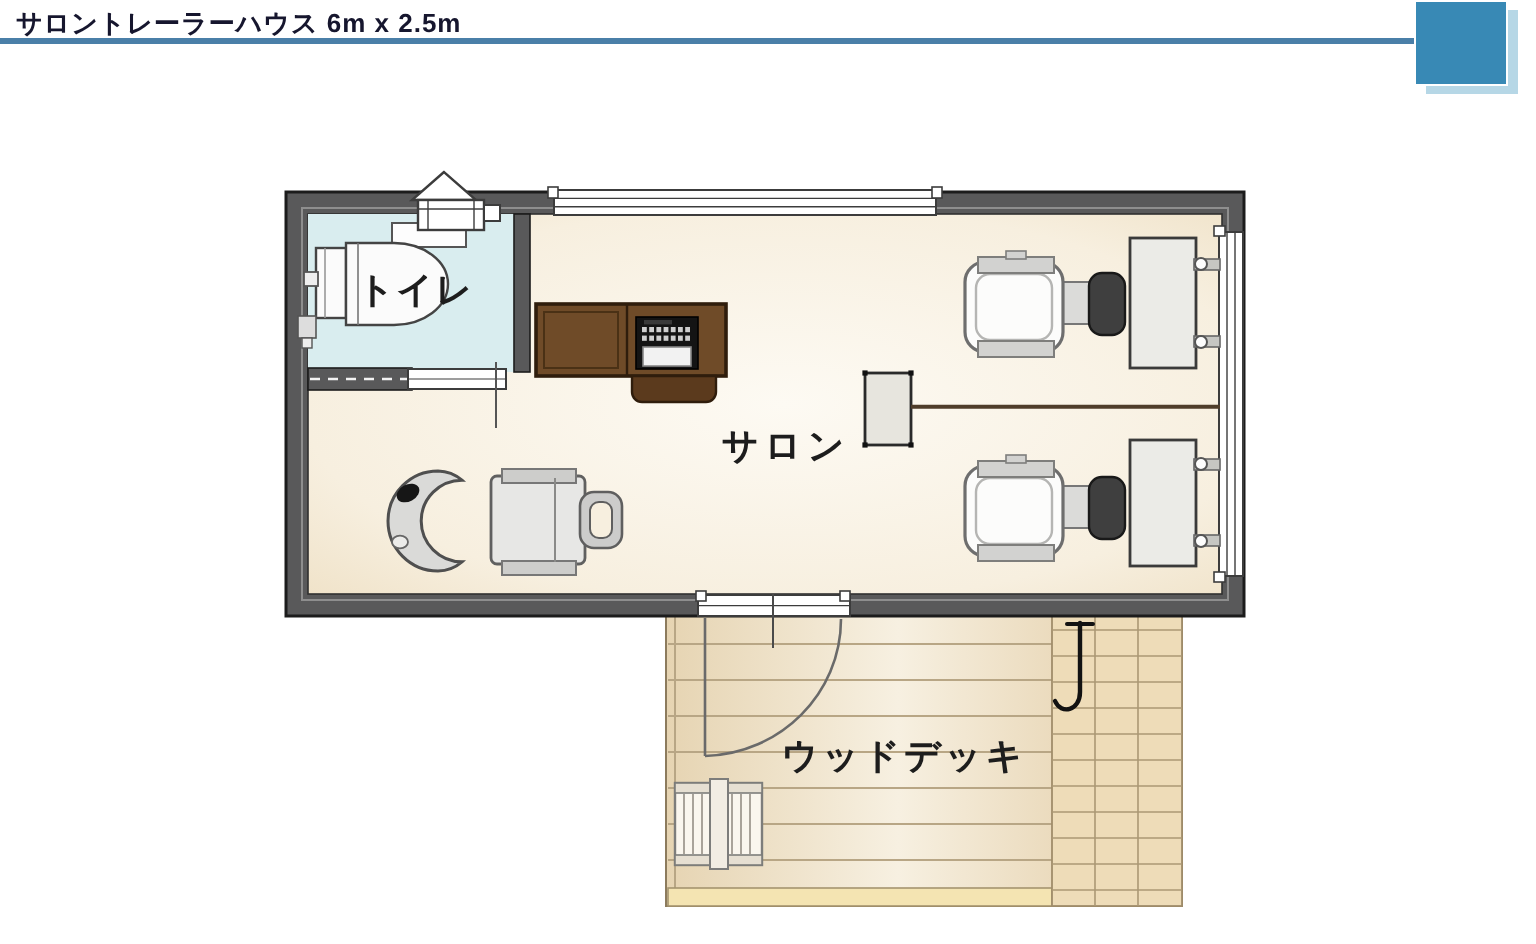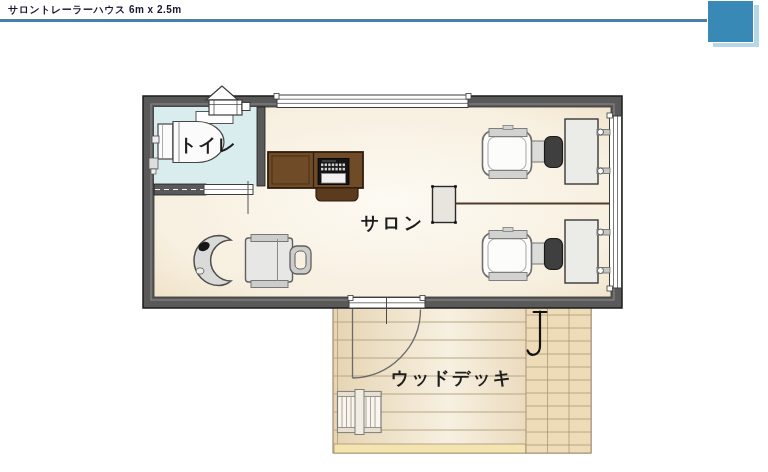--- a/index.html
+++ b/index.html
@@ -1,19 +1,19 @@
 <!DOCTYPE html>
 <html><head>
 <meta charset="utf-8">
 <style>
   html,body{margin:0;padding:0;}
   body{width:768px;height:472px;background:#ffffff;position:relative;overflow:hidden;
        font-family:"Liberation Sans","DejaVu Sans",sans-serif;}
   .stage{position:absolute;inset:0;width:768px;height:472px;}
-  .title{position:absolute;left:8px;top:3px;font-size:10px;font-weight:bold;
+  .title{position:absolute;left:8px;top:3px;font-size:13px;font-weight:bold;
          color:#16162e;letter-spacing:.5px;white-space:nowrap;}
   .rule{position:absolute;left:0;top:19px;width:709px;height:3px;background:#4a7fa8;}
   .corner-shadow{position:absolute;left:713px;top:5px;width:46px;height:42px;background:#b6d7e6;}
   .corner-block{position:absolute;left:707px;top:0;width:47px;height:43px;background:#3889b5;border:1px solid #fff;box-sizing:border-box;}
   svg{position:absolute;left:0;top:0;}
   text{font-family:"Liberation Sans","DejaVu Sans",sans-serif;font-weight:bold;fill:#1d1d1d;}
 </style>
 </head>
 <body>
 

